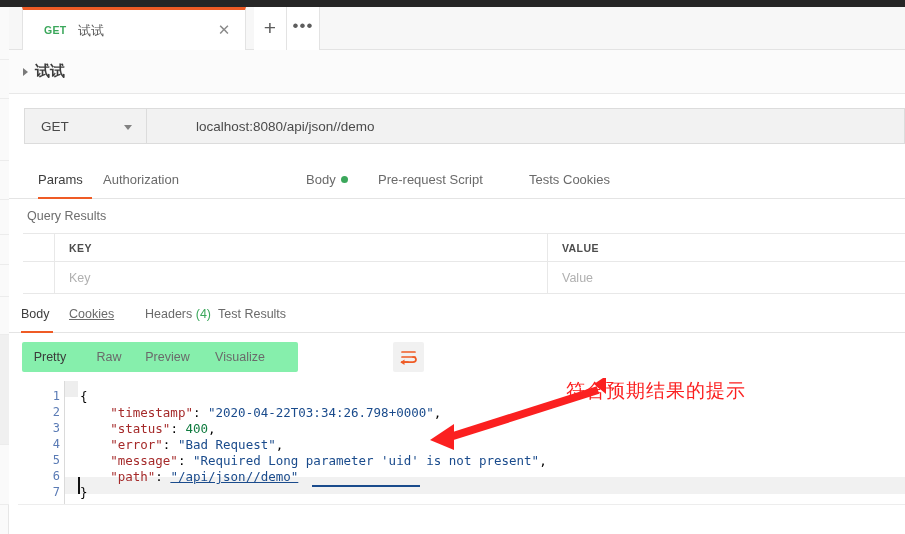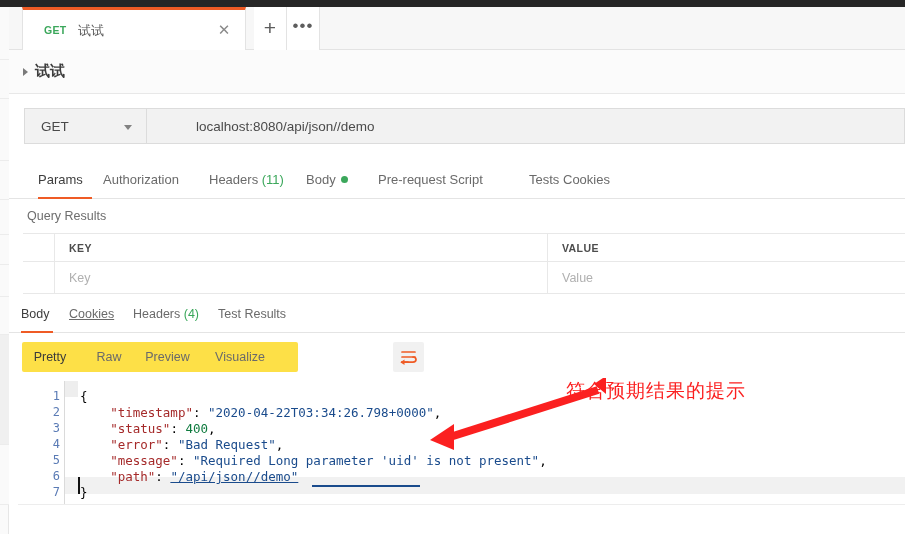--- a/index.html
+++ b/index.html
@@ -75,21 +75,21 @@
   .ph-txt  { position:absolute; left:14px; top:9px; font-size:12.5px; color:#b0b0b0; }
 
   
   .resptabs { position:absolute; left:0; top:292px; width:896px; height:34px; border-bottom:1px solid #e4e4e4; background:#fff; }
   .restab { position:absolute; top:0; height:34px; font-size:12.5px; color:#6a6a6a; cursor:pointer; padding-top:8px; }
   .restab.active { color:#3d3d3d; }
   .restab .underline { position:absolute; left:0; bottom:0; height:2.5px; width:100%; background:#ef5b25; }
 
   
   .viewbar { position:absolute; left:0; top:326px; width:896px; height:48px; background:#fff; }
-  .seg-group { position:absolute; left:13px; top:9px; height:30px; background:#fde047; border-radius:2px; }
+  .seg-group { position:absolute; left:13px; top:9px; height:30px; background:#86efac; border-radius:2px; }
   .seg { position:absolute; top:0; height:30px; font-size:12.5px; color:#6a6a6a; padding-top:8px; cursor:pointer; }
   .seg.active { color:#3b3b3b; }
   .fmt-box { position:absolute; left:297px; top:9px; width:78px; height:30px; background:#f1f1f1; border-radius:2px; cursor:pointer; }
   .fmt-box .flabel { position:absolute; left:12px; top:8px; font-size:12.5px; color:#6a6a6a; }
   .fmt-box .fcaret { position:absolute; right:12px; top:13px; width:0;height:0;
     border-top:5px solid #6f6f6f; border-left:4.5px solid transparent; border-right:4.5px solid transparent; }
   .wrap-box { position:absolute; left:384px; top:9px; width:31px; height:30px; background:#f1f1f1; border-radius:2px; cursor:pointer; }
 
   
   .codearea { position:absolute; left:13px; top:374px; width:883px; height:153px; background:#fff; overflow:hidden; }
@@ -157,21 +157,20 @@
         <span class="mcaret"></span>
       </div>
       <div class="url-box">
         <span class="utext">localhost:8080/api/json//demo</span>
       </div>
     </div>
 
     <div class="reqtabs">
         <div class="rtab active" style="left: 20px; width: 54px; margin-left: 9px;"><span>Params</span><span class="underline"></span></div>
         <div class="rtab" style="left: 94px; width: 86px;"><span>Authorization</span></div>
-        <div class="rtab" style="left: 200px; width: 78px;"><span>Headers</span><span class="cnt"> (11)</span></div>
         <div class="rtab" style="left: 297px; width: 46px;"><span>Body</span><span class="gdot"></span></div>
         <div class="rtab" style="left: 369px; width: 110px;"><span>Pre-request Script</span></div>
         <div class="rtab" style="left: 520px; width: 34px;"><span>Tests</span></div>
         <div class="rtab" style="left: 554px; width: 52px;"><span>Cookies</span></div>
       </div>
 
     <div class="qp-label">Query Results</div>
     <div class="qp-table">
       <div class="qp-head">
         <div class="cell-chk"></div>
@@ -189,21 +188,21 @@
         </div>
         <div class="cell-val">
           <span class="ph-txt">Value</span>
         </div>
       </div>
     </div>
 
     <div class="resptabs">
         <div class="restab active" style="left: 12px; width: 32px;"><span>Body</span><span class="underline"></span></div>
         <div class="restab" style="left: 60px; width: 48px; text-decoration: underline;"><span>Cookies</span></div>
-        <div class="restab" style="left: 124px; width: 72px;"><span>Headers</span><span class="cnt"> (4)</span></div>
+        <div class="restab" style="left: 136px; width: 72px;"><span>Headers</span><span class="cnt"> (4)</span></div>
         <div class="restab" style="left: 209px; width: 72px;"><span>Test Results</span></div>
       </div>
 
     <div class="viewbar">
       <div class="seg-group" style="width: 276px;">
           <div class="seg active" style="left: 0px; width: 56px; text-align: center;">Pretty</div>
           <div class="seg" style="left: 70px; width: 34px; text-align: center;">Raw</div>
           <div class="seg" style="left: 118px; width: 55px; text-align: center;">Preview</div>
           <div class="seg" style="left: 186px; width: 64px; text-align: center;">Visualize</div>
         </div>

